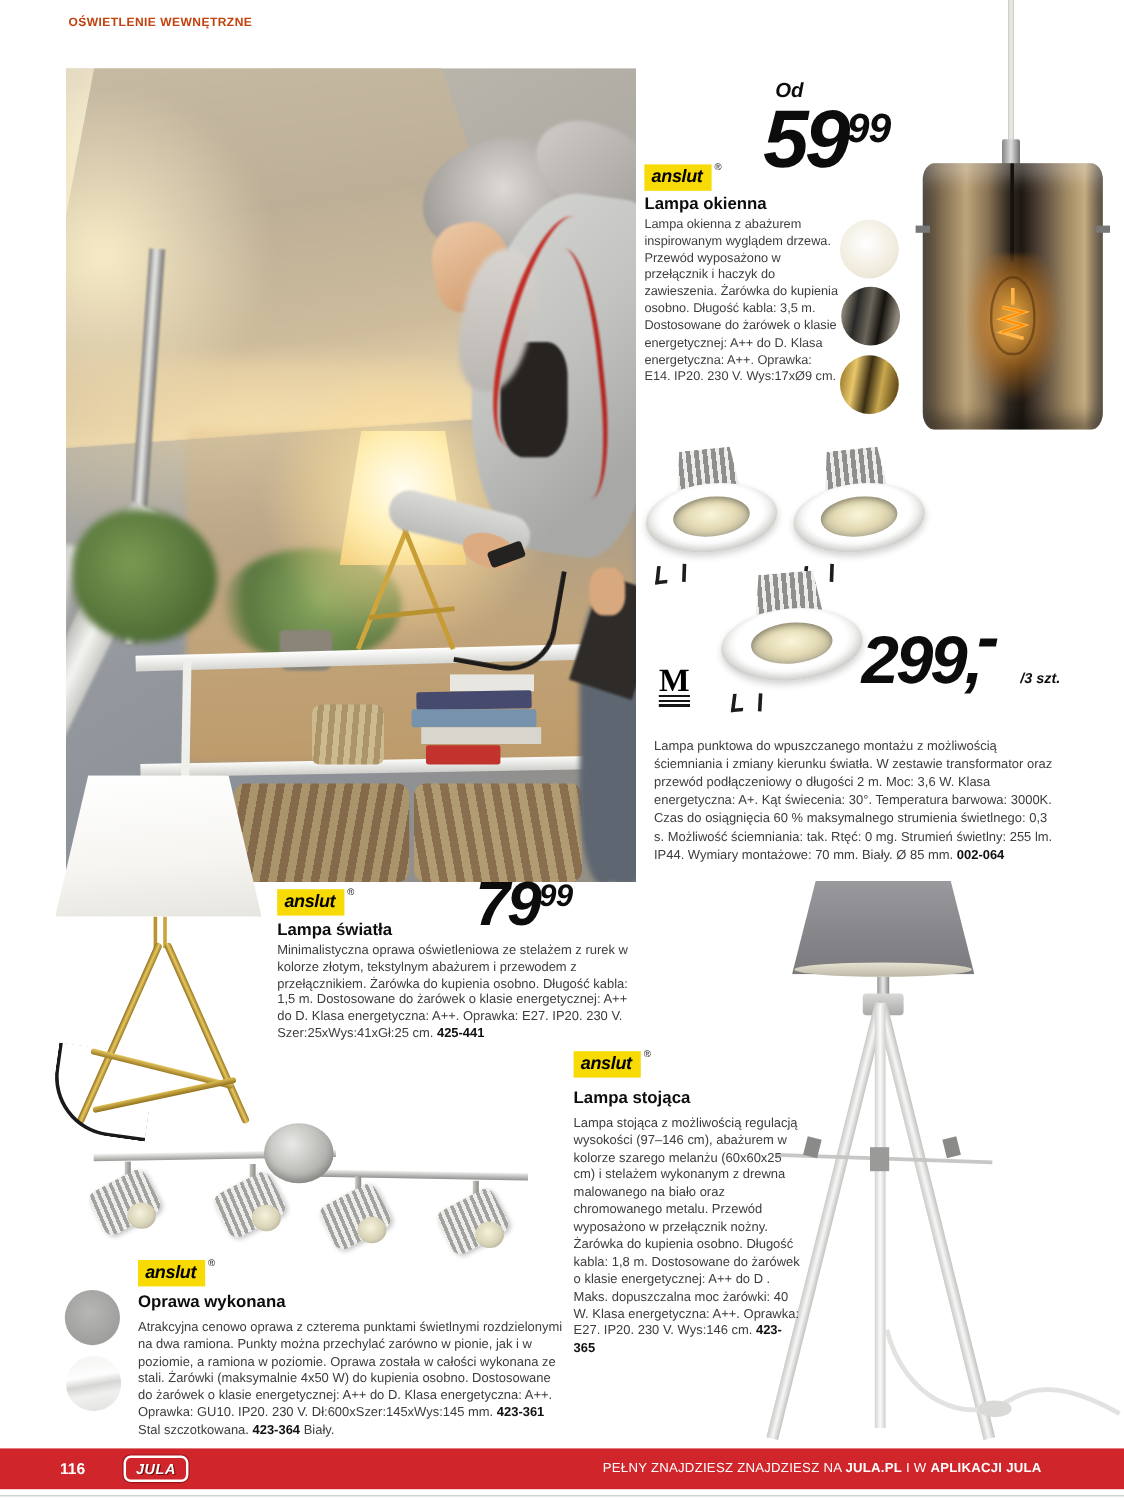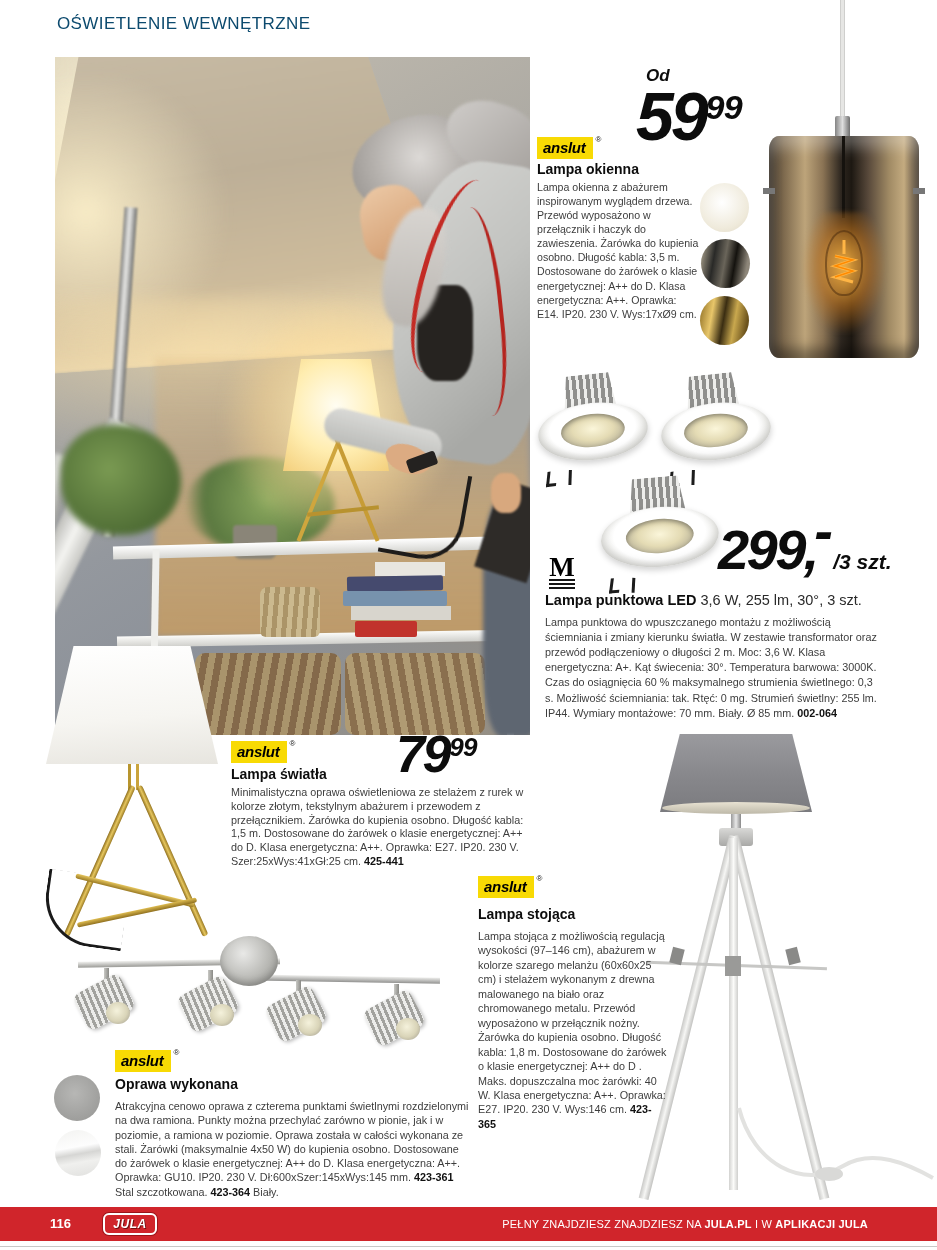--- a/index.html
+++ b/index.html
@@ -1,35 +1,35 @@
 <!DOCTYPE html>
 <html><head>
 <meta charset="utf-8">
 <style>
   *{box-sizing:border-box;margin:0;padding:0}
   html,body{background:#fff}
   .page{position:relative;width:937px;height:1250px;background:#fff;overflow:hidden;
         font-family:"Liberation Sans",sans-serif;color:#222}
   .abs,.page *{}
   
-  .header{position:absolute;left:57px;top:14px;font-size:17px;font-weight:normal;
-          letter-spacing:.4px;color:#0c4a6e}
+  .header{position:absolute;left:57px;top:14px;font-size:10px;font-weight:bold;
+          letter-spacing:.4px;color:#c2410c}
   .ptitle{position:absolute;font-size:14px;font-weight:bold;color:#0d0d0d}
   .ptitle2{position:absolute;font-size:14.5px;font-weight:normal;color:#2a2a2a}
   .ptitle2 b{color:#0d0d0d}
   .desc{position:absolute;font-size:10.6px;line-height:1.33;color:#3d3d3d}
   .desc b{color:#111}
   .skus{position:absolute;font-size:10.6px;line-height:1.24;color:#3d3d3d}
   .sku-row b{color:#111}
   .price{position:absolute;font-style:italic;font-weight:bold;color:#0c0c0c;
          letter-spacing:-.045em;line-height:1;white-space:nowrap}
   .p54{font-size:68px}.p52{font-size:52px}.p56{font-size:56px}.p50{font-size:50px}
   .sup{font-size:.5em;vertical-align:.62em;letter-spacing:-.02em}
   .pdash{position:relative;top:-.34em;margin-left:-.05em}
-  .unit{font-size:21px;letter-spacing:0;margin-left:3px;font-weight:bold;font-style:italic}
+  .unit{font-size:12px;letter-spacing:0;margin-left:20px;font-weight:bold;font-style:italic}
   .od{position:absolute;font-size:17px;font-weight:bold;font-style:italic;color:#0c0c0c}
   
   .anslut{position:absolute;white-space:nowrap}
   .anslut-box{display:inline-block;background:#f8da04;color:#000;font-weight:bold;
               font-style:italic;font-size:15px;line-height:1;padding:3px 8px 4px 6px;
               letter-spacing:-.02em}
   .reg{font-size:8px;vertical-align:top;position:relative;top:-2px;left:2px;color:#111}
   
   .mlogo{position:absolute;width:28px}
   .mlogo-m{font-family:"Liberation Serif",serif;font-weight:bold;font-size:27px;
@@ -330,21 +330,20 @@
     <div class="dl-body"></div>
     <div class="dl-lens"></div>
     <div class="dl-clip1"></div>
     <div class="dl-clip2"></div>
   </div>
   <div class="price p56" style="left:718px;top:522px"><span>299,</span><span class="pdash">-</span><span class="unit">/3 szt.</span></div>
   <div class="mlogo" style="left:548px;top:556px">
     <div class="mlogo-m">M</div>
     <div class="mlogo-lines"></div>
   </div>
-  <h3 class="ptitle2" style="left:545px;top:592px;width:345px"><b>Lampa punktowa LED</b><span> 3,6 W, 255 lm, 30°, 3 szt.</span></h3>
   <p class="desc" style="left:545px;top:615px;width:336px;font-size:10.8px;line-height:1.4"><span>Lampa punktowa do wpuszczanego montażu z możliwością ściemniania i zmiany kierunku światła. W zestawie transformator oraz przewód podłączeniowy o długości 2 m. Moc: 3,6 W. Klasa energetyczna: A+. Kąt świecenia: 30°. Temperatura barwowa: 3000K. Czas do osiągnięcia 60 % maksymalnego strumienia świetlnego: 0,3 s. Możliwość ściemniania: tak. Rtęć: 0 mg. Strumień świetlny: 255 lm. IP44. Wymiary montażowe: 70 mm. Biały. Ø 85 mm. </span><b>002-064</b></p>
 
   <div class="tablelamp">
     <div class="tl-shade"></div>
     <div class="tl-stem1"></div>
     <div class="tl-stem2"></div>
     <div class="tl-leg tl-leg1"></div>
     <div class="tl-leg tl-leg2"></div>
     <div class="tl-leg3"></div>
     <div class="tl-leg4"></div>

